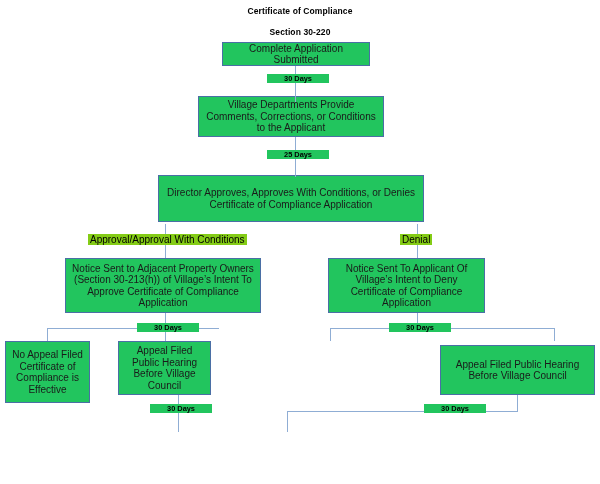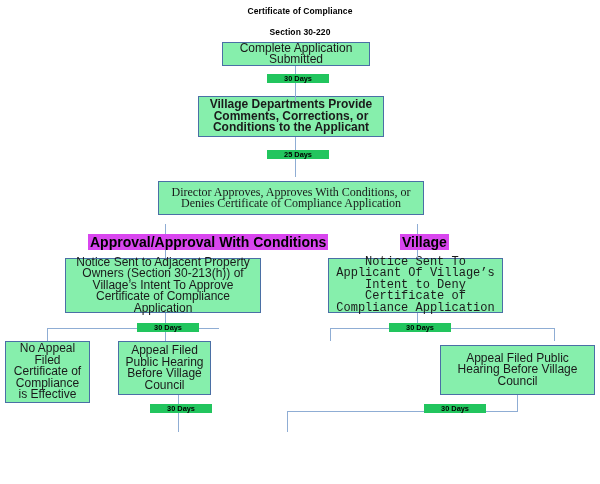--- a/index.html
+++ b/index.html
@@ -23,23 +23,23 @@
     font-size:8.5px;
     font-weight:bold;
     color:#000000;
     letter-spacing:.1px;
   }
   
   .box{
     position:absolute;
     box-sizing:border-box;
     border:1.3px solid #4a6fa5;
-    background:#86efac;
+    background:#22c55e;
     color:#1a1a1a;
-    font-size:12px;
+    font-size:10px;
     line-height:11.5px;
     display:flex;
     align-items:center;
     justify-content:center;
     text-align:center;
     padding:4px 4px;
   }
   .box span{display:block;}
   
   .days{
@@ -49,25 +49,25 @@
     color:#000000;
     background:#22c55e;
     white-space:nowrap;
     text-align:center;
     padding:0 3px;
     z-index:5;
   }
   
   .branch{
     position:absolute;
-    font-size:14px;
-    font-weight:bold;
+    font-size:10px;
+    font-weight:normal;
     color:#000000;
     white-space:nowrap;
-    background:#d946ef;
+    background:#84cc16;
     padding:0 2px;
     z-index:5;
   }
   
   .vline{
     position:absolute;
     width:1.2px;
     background:#8fadd4;
     z-index:1;
   }
@@ -106,33 +106,33 @@
   <div class="vline" style="left:178px;top:395px;height:37px;"></div>
 
   <div class="vline" style="left:517px;top:395px;height:17px;"></div>
   <div class="hline" style="left:287px;top:411px;width:231px;"></div>
   <div class="vline" style="left:287px;top:411px;height:21px;"></div>
 
   <div class="box" style="left:222px;top:42px;width:148px;height:24px;">
     <span>Complete Application Submitted</span>
   </div>
 
-  <div class="box" style="left:198px;top:96px;width:186px;height:41px;font-weight:bold;">
+  <div class="box" style="left:198px;top:96px;width:186px;height:41px;">
     <span>Village Departments Provide Comments, Corrections, or Conditions to the Applicant</span>
   </div>
 
-  <div class="box" style="left:158px;top:181px;width:266px;height:34px;font-family:Liberation Serif, serif;">
+  <div class="box" style="left:158px;top:175px;width:266px;height:47px;">
     <span>Director Approves, Approves With Conditions, or Denies Certificate of Compliance Application</span>
   </div>
 
   <div class="box" style="left:65px;top:258px;width:196px;height:55px;align-items:center;">
     <span>Notice Sent to Adjacent Property Owners (Section 30-213(h)) of Village’s Intent To Approve Certificate of Compliance Application</span>
   </div>
 
-  <div class="box" style="left:328px;top:258px;width:175px;height:55px;font-family:Liberation Mono, monospace;">
+  <div class="box" style="left:328px;top:258px;width:157px;height:55px;">
     <span>Notice Sent To Applicant Of Village’s Intent to Deny Certificate of Compliance Application</span>
   </div>
 
   <div class="box" style="left:5px;top:341px;width:85px;height:62px;">
     <span>No Appeal Filed Certificate of Compliance is Effective</span>
   </div>
 
   <div class="box" style="left:118px;top:341px;width:93px;height:54px;">
     <span>Appeal Filed  Public Hearing Before Village Council</span>
   </div>
@@ -144,15 +144,15 @@
 
 
   <div class="days" style="left:267px;top:74px;width:56px;">30 Days</div>
   <div class="days" style="left:267px;top:150px;width:56px;">25 Days</div>
   <div class="days" style="left:137px;top:323px;width:56px;">30 Days</div>
   <div class="days" style="left:389px;top:323px;width:56px;">30 Days</div>
   <div class="days" style="left:150px;top:404px;width:56px;">30 Days</div>
   <div class="days" style="left:424px;top:404px;width:56px;">30 Days</div>
 
   <div class="branch" style="left:88px;top:234px;">Approval/Approval With Conditions</div>
-  <div class="branch" style="left:400px;top:234px;">Village</div>
+  <div class="branch" style="left:400px;top:234px;">Denial</div>
 
 </div>
 
 </body></html>

